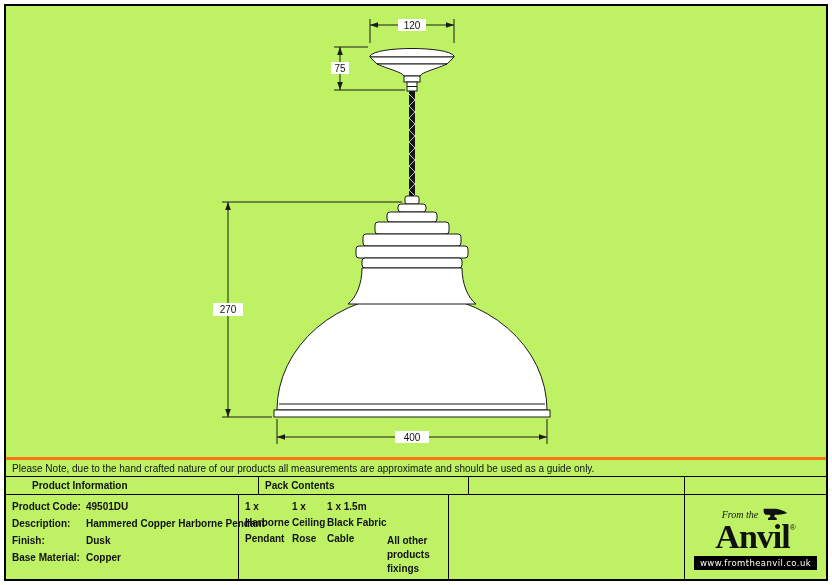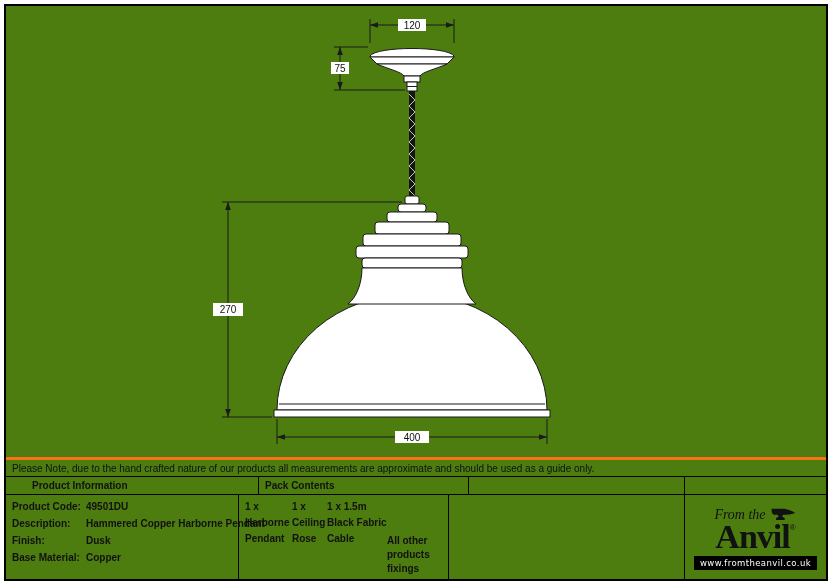--- a/index.html
+++ b/index.html
@@ -8,21 +8,21 @@
 
   .page {
     width: 832px; height: 585px;
     background: #fff;
     padding: 4px;
   }
   .frame {
     width: 100%; height: 100%;
     border: 2px solid #000;
     display: flex; flex-direction: column;
-    background: #4d7c0f;
+    background: #bef264;
   }
 
   .drawing-area { flex: 1; position: relative; overflow: hidden; }
   .drawing-area svg { display: block; }
 
   .note-bar {
     height: 19px;
     border-top: 3px solid #f97316;
     font-size: 10px;
     line-height: 18px;
@@ -45,21 +45,21 @@
   .prod-row { display: flex; height: 17px; line-height: 16px; }
   .prod-row .lbl { width: 74px; font-weight: bold; flex: none; }
   .prod-row .val { font-weight: bold; white-space: nowrap; }
 
   .pack-col { padding: 4px 6px 3px 6px; display: flex; flex-direction: row; }
   .pack-item { height: 17px; line-height: 16px; font-weight: bold; }
   .pack-footer { margin-top: auto; font-weight: bold; line-height: 14px; }
 
   .logo-col { display: flex; flex-direction: column; align-items: center; justify-content: center; padding: 2px; }
   .logo-top { display: flex; align-items: flex-end; gap: 3px; height: 16px; }
-  .from-the { font-family: "Liberation Serif", serif; font-style: italic; font-size: 14px; line-height: 12px; }
+  .from-the { font-family: "Liberation Serif", serif; font-style: italic; font-size: 10px; line-height: 12px; }
   .brand-row { line-height: 30px; height: 32px; display: flex; align-items: flex-start; }
   .brand { font-family: "Liberation Serif", serif; font-weight: bold; font-size: 34px; line-height: 32px; letter-spacing: -1px; }
   .reg { font-size: 8px; line-height: 10px; margin-top: 2px; }
   .site {
     margin-top: 3px;
     background: #000; color: #fff;
     font-size: 8.5px; line-height: 12px;
     padding: 1px 6px; letter-spacing: 0.4px;
     font-family: "DejaVu Sans", sans-serif;
   }

